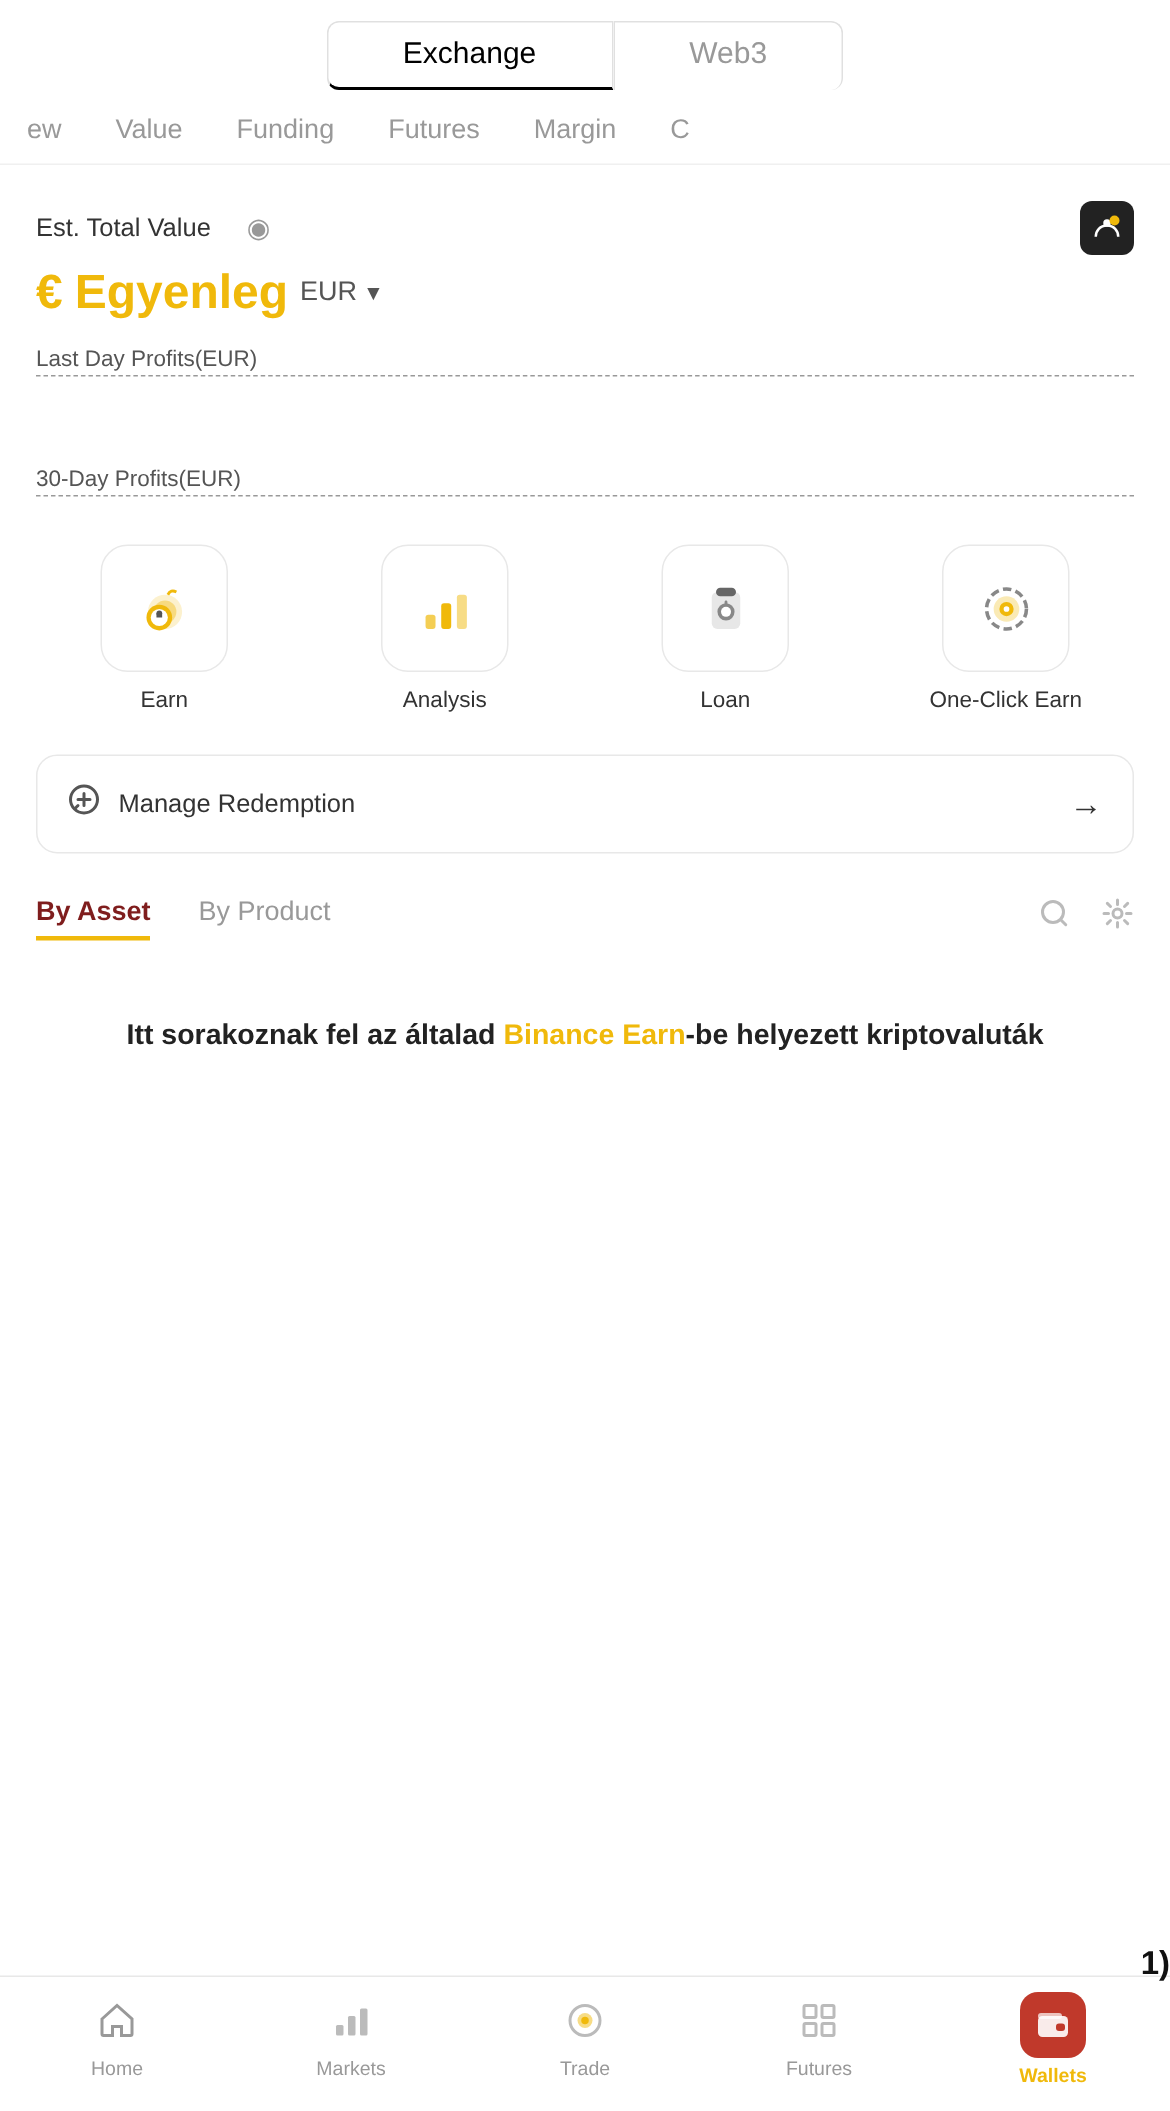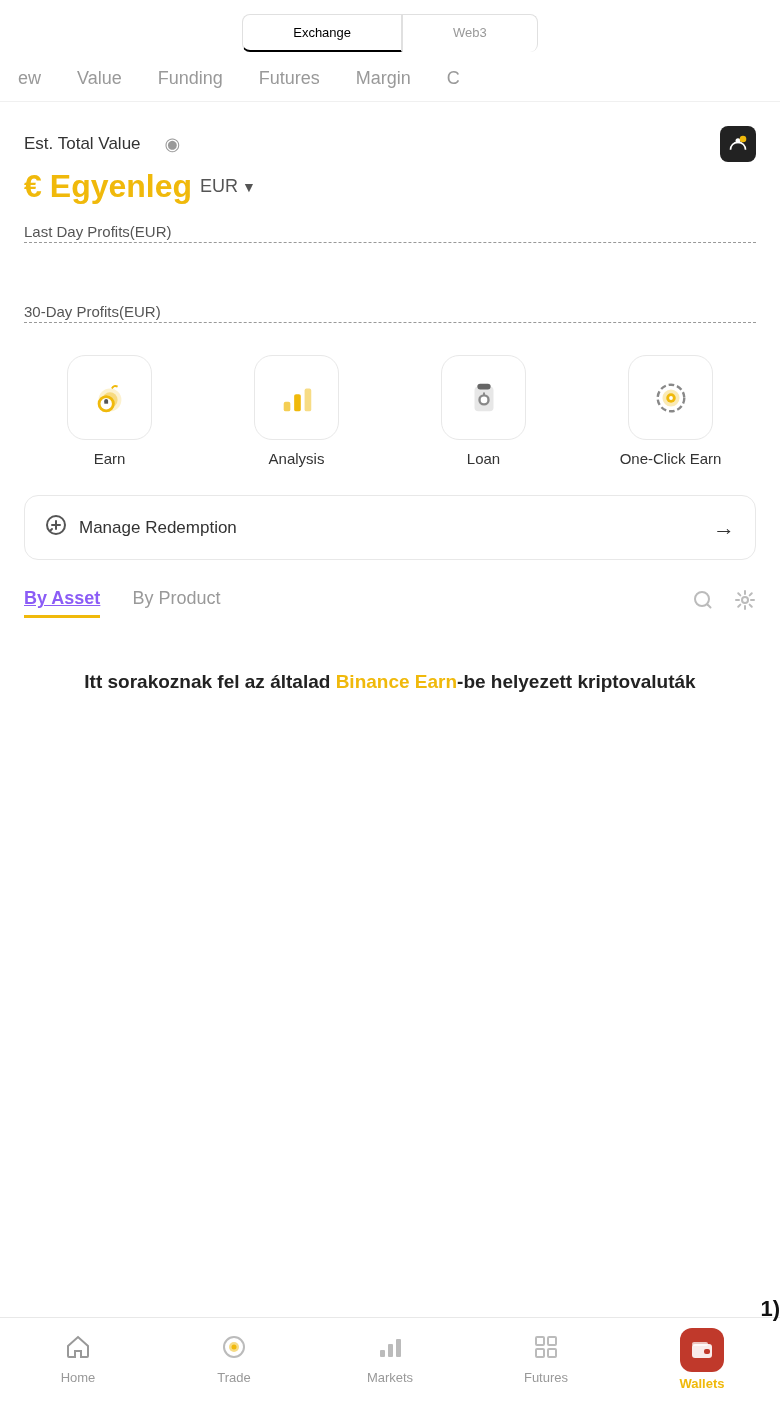--- a/index.html
+++ b/index.html
@@ -15,21 +15,21 @@
     
     .top-tabs {
       display: flex;
       justify-content: center;
       padding: 14px 20px 0;
       gap: 0;
     }
     .top-tab {
       padding: 10px 50px;
       border: 1px solid #e0e0e0;
-      font-size: 13px;
+      font-size: 20px;
       font-weight: 500;
       cursor: pointer;
       background: #fff;
     }
     .top-tab.active {
       background: #fff;
       color: #000;
       border-bottom: 2px solid #000;
     }
     .top-tab.inactive {
@@ -229,24 +229,23 @@
       display: flex;
       gap: 32px;
     }
     .asset-tab {
       font-size: 18px;
       color: #999;
       cursor: pointer;
       padding-bottom: 6px;
     }
     .asset-tab.active {
-      color: #8b5cf6;
+      color: #7f1d1d;
       font-weight: 700;
       border-bottom: 3px solid #F0B90B;
-      text-decoration: underline;
     }
     .asset-tab-icons {
       display: flex;
       gap: 20px;
       align-items: center;
     }
     .tab-icon {
       font-size: 22px;
       color: #bbb;
       cursor: pointer;
@@ -483,37 +482,37 @@
       <svg width="26" height="26" viewBox="0 0 26 26" fill="none">
         <path d="M3 12L13 3l10 9v10a1 1 0 01-1 1h-6v-6h-6v6H4a1 1 0 01-1-1V12z" stroke="#999" stroke-width="2" fill="none"></path>
       </svg>
     </span>
     <span class="nav-item-label">Home</span>
   </div>
 
   <div class="nav-item">
     <span class="nav-icon">
       <svg width="26" height="26" viewBox="0 0 26 26" fill="none">
+        <rect x="3" y="16" width="5" height="7" rx="1" fill="#bbb"></rect>
+        <rect x="11" y="10" width="5" height="13" rx="1" fill="#bbb"></rect>
+        <rect x="19" y="5" width="5" height="18" rx="1" fill="#bbb"></rect>
+      </svg>
+    </span>
+    <span class="nav-item-label">Markets</span>
+  </div>
+
+  <div class="nav-item">
+    <span class="nav-icon">
+      <svg width="26" height="26" viewBox="0 0 26 26" fill="none">
         <circle cx="13" cy="13" r="10" stroke="#bbb" stroke-width="2" fill="none"></circle>
         <circle cx="13" cy="13" r="5" fill="#F0B90B" opacity="0.5"></circle>
         <circle cx="13" cy="13" r="2.5" fill="#F0B90B"></circle>
       </svg>
     </span>
     <span class="nav-item-label">Trade</span>
-  </div>
-
-  <div class="nav-item">
-    <span class="nav-icon">
-      <svg width="26" height="26" viewBox="0 0 26 26" fill="none">
-        <rect x="3" y="16" width="5" height="7" rx="1" fill="#bbb"></rect>
-        <rect x="11" y="10" width="5" height="13" rx="1" fill="#bbb"></rect>
-        <rect x="19" y="5" width="5" height="18" rx="1" fill="#bbb"></rect>
-      </svg>
-    </span>
-    <span class="nav-item-label">Markets</span>
   </div>
 
   <div class="nav-item">
     <span class="nav-icon">
       <svg width="26" height="26" viewBox="0 0 26 26" fill="none">
         <rect x="3" y="3" width="8" height="8" rx="1" stroke="#bbb" stroke-width="2" fill="none"></rect>
         <rect x="15" y="3" width="8" height="8" rx="1" stroke="#bbb" stroke-width="2" fill="none"></rect>
         <rect x="3" y="15" width="8" height="8" rx="1" stroke="#bbb" stroke-width="2" fill="none"></rect>
         <rect x="15" y="15" width="8" height="8" rx="1" stroke="#bbb" stroke-width="2" fill="none"></rect>
       </svg>

